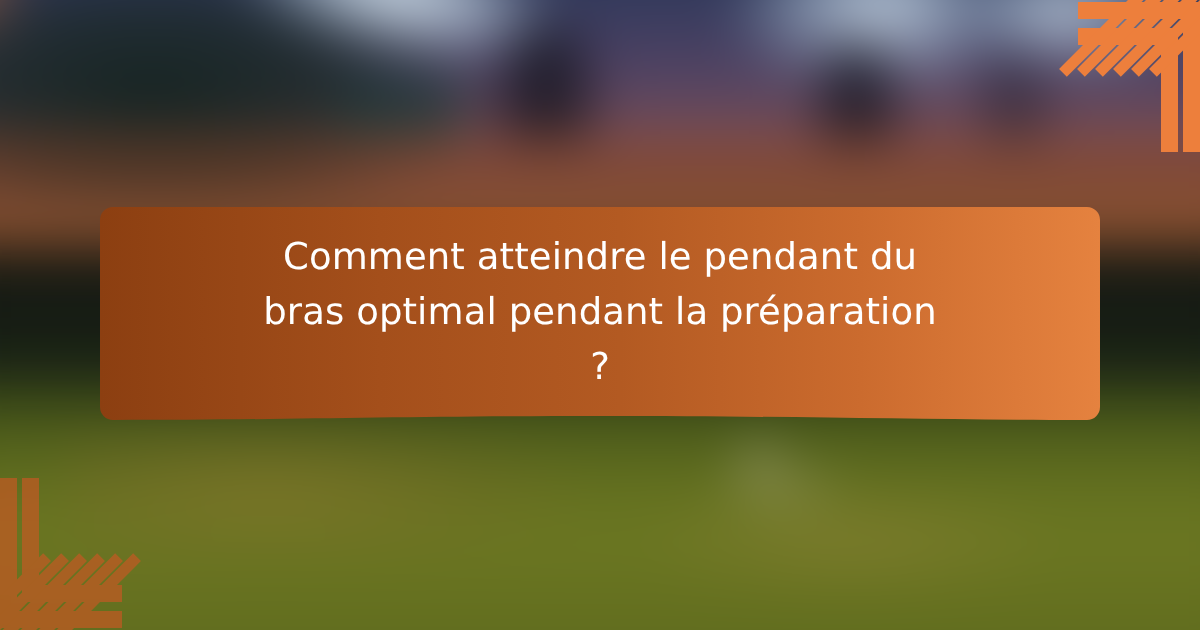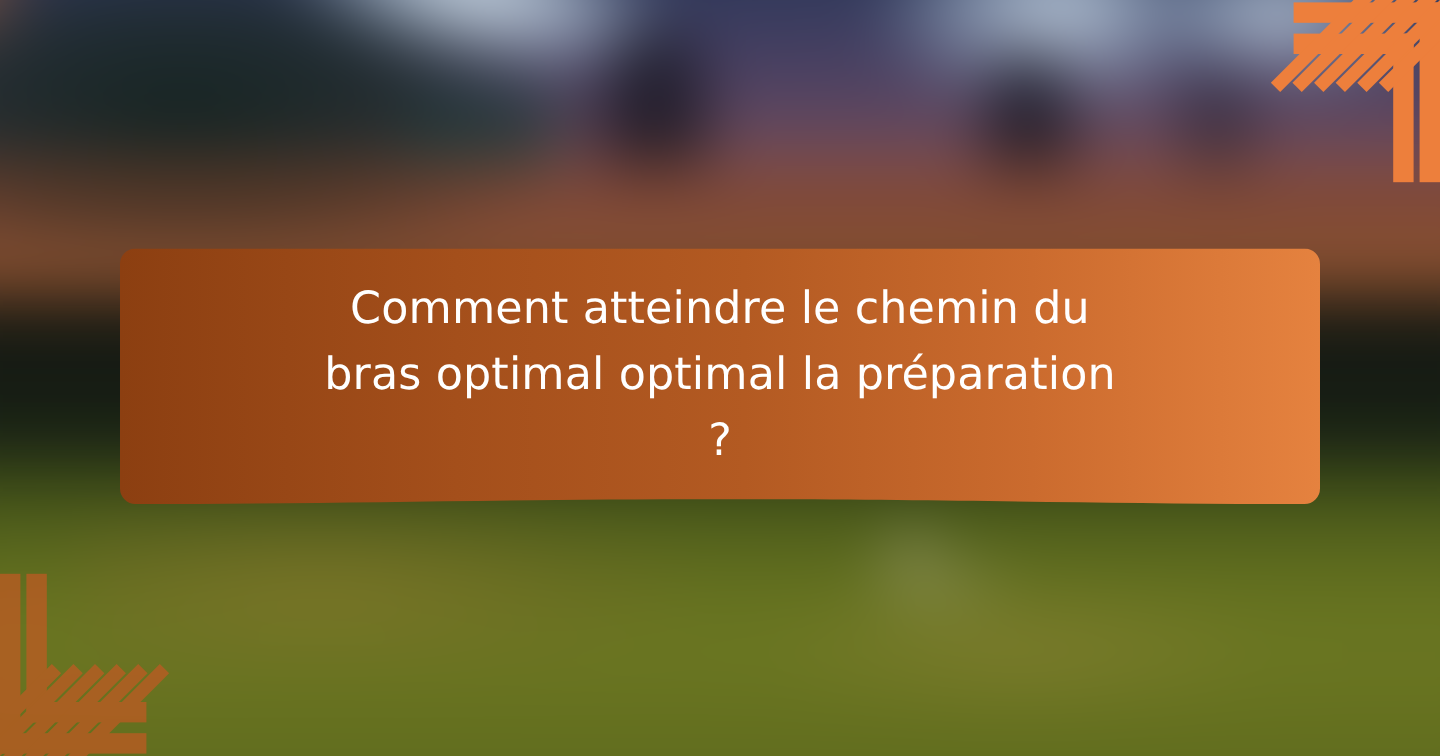--- a/index.html
+++ b/index.html
@@ -332,18 +332,18 @@
           C820,213 700,209 500,209
           C300,209 180,213 13,213
           A13,13 0 0 1 0,200
           V13
           A13,13 0 0 1 13,0
           Z" fill="url(#cardGrad)"></path>
       </svg>
     </div>
 
     <div class="card-text">
-      <h1 class="card-title">Comment atteindre le chemin du bras optimal optimal la préparation ?</h1>
+      <h1 class="card-title">Comment atteindre le pendant du bras optimal pendant la préparation ?</h1>
     </div>
 
   </div>
 
 </div>
 
 </body></html>

